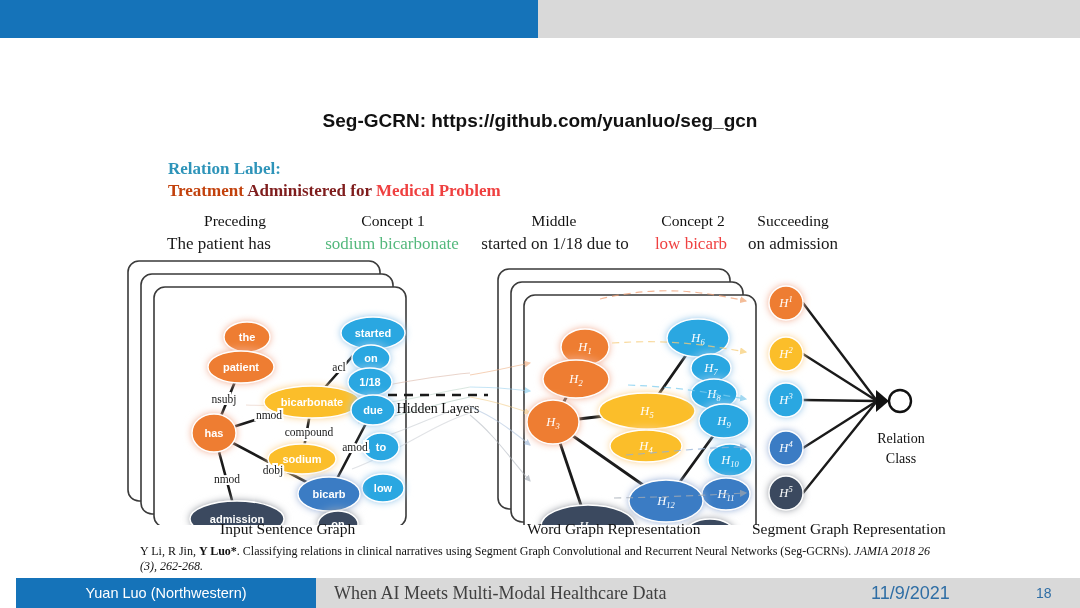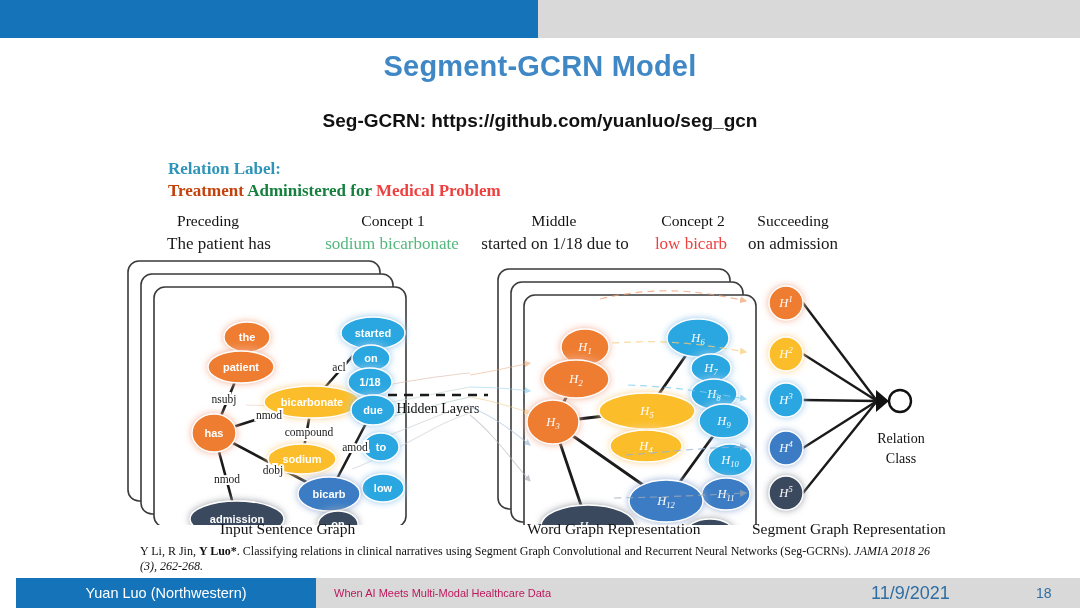--- a/index.html
+++ b/index.html
@@ -24,21 +24,21 @@
     position:absolute;left:0;top:110px;width:1080px;text-align:center;
     font-family:"Liberation Sans", sans-serif;font-weight:bold;font-size:19px;color:#111;
   }
 
   
   .rel-block{position:absolute;left:168px;top:158px;line-height:1.32;}
   .rel-head{font-size:17px;color:#2e94b9;font-weight:bold;}
   .rel-line2{font-size:17px;font-weight:bold;color:#111;}
   .c-green{color:#c2410c;}
   .c-red{color:#ef4040;}
-  .c-black{color:#15803d;}
+  .c-black{color:#7f1d1d;}
 
   
   .seg-row{position:absolute;top:212px;left:0;width:1080px;}
   .seg-tags{position:relative;height:20px;}
   .seg-tags span{position:absolute;font-size:15.5px;color:#111;white-space:nowrap;}
   .seg-words{position:relative;height:24px;margin-top:2px;}
   .seg-words span{position:absolute;font-size:17px;white-space:nowrap;color:#111;}
 
   
   .diagram{position:absolute;left:0;top:255px;width:1080px;height:270px;}
@@ -58,21 +58,21 @@
 
   
   .footer{position:absolute;left:16px;top:578px;width:1080px;height:30px;background:#d9d9d9;}
   .footer-blue{position:absolute;left:0;top:0;width:300px;height:30px;background:#1573b9;}
   .footer-name{
     position:absolute;left:0;top:0;width:300px;height:30px;line-height:30px;text-align:center;
     font-family:"Liberation Sans", sans-serif;font-size:14.5px;color:#ffffff;
   }
   .footer-sub{
     position:absolute;left:318px;top:0;height:30px;line-height:30px;
-    font-family:Liberation Sans, sans-serif;font-size:11px;color:#be185d;
+    font-family:Liberation Serif, serif;font-size:18px;color:#404040;
   }
   .footer-date{
     position:absolute;left:855px;top:0;height:30px;line-height:30px;
     font-family:"Liberation Sans", sans-serif;font-size:18px;color:#2f6ea5;
   }
   .footer-page{
     position:absolute;left:1020px;top:0;height:30px;line-height:30px;
     font-family:"Liberation Sans", sans-serif;font-size:14px;color:#2f6ea5;
   }
 
@@ -91,33 +91,32 @@
 </style>
 </head>
 <body>
 
 <div class="slide">
 
   <div class="topbar">
     <div class="topbar-blue"></div>
   </div>
 
-  <div class="title">Segment-GCRN Model</div>
   <div class="url-line">Seg-GCRN: https://github.com/yuanluo/seg_gcn</div>
 
   <div class="rel-block">
     <div class="rel-head">Relation Label:</div>
     <div class="rel-line2">
       <span class="c-green">Treatment</span><span class="c-black"> Administered for </span><span class="c-red">Medical Problem</span>
     </div>
   </div>
 
   <div class="seg-row">
     <div class="seg-tags" id="seg-tags">
-        <span style="left: 208px; transform: translateX(-50%);">Preceding</span>
+        <span style="left: 235px; transform: translateX(-50%);">Preceding</span>
         <span style="left: 393px; transform: translateX(-50%);">Concept 1</span>
         <span style="left: 554px; transform: translateX(-50%);">Middle</span>
         <span style="left: 693px; transform: translateX(-50%); text-align: center;">Concept 2</span>
         <span style="left: 793px; transform: translateX(-50%);">Succeeding</span>
       </div>
     <div class="seg-words" id="seg-words">
         <span style="left: 219px; transform: translateX(-50%); color: rgb(26, 26, 26);">The patient has</span>
         <span style="left: 392px; transform: translateX(-50%); color: rgb(83, 184, 124);">sodium bicarbonate</span>
         <span style="left: 555px; transform: translateX(-50%); color: rgb(26, 26, 26);">started on 1/18 due to</span>
         <span style="left: 691px; transform: translateX(-50%); color: rgb(239, 64, 64);">low bicarb</span>

